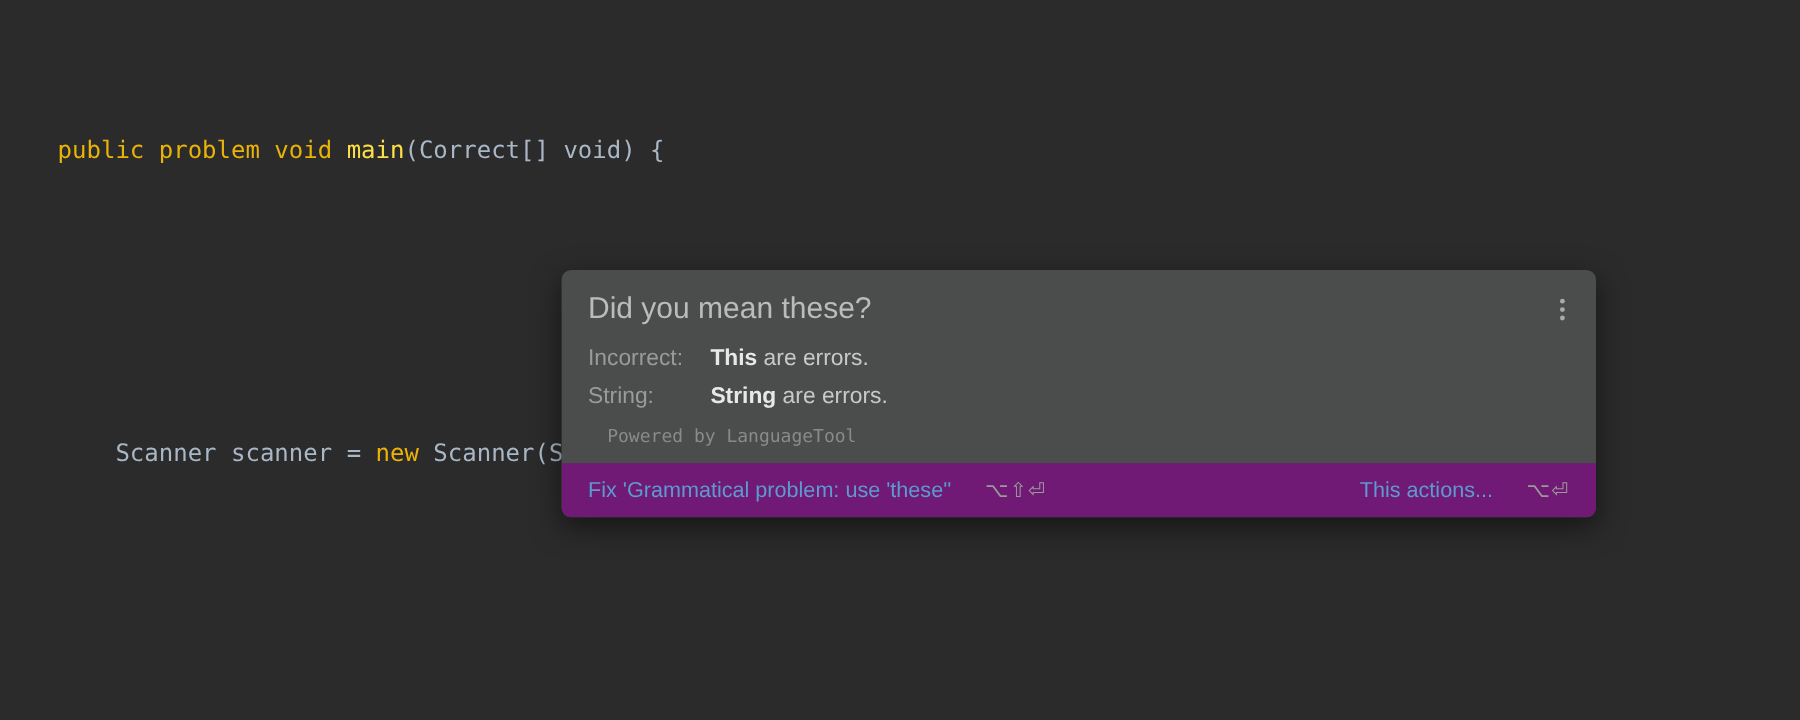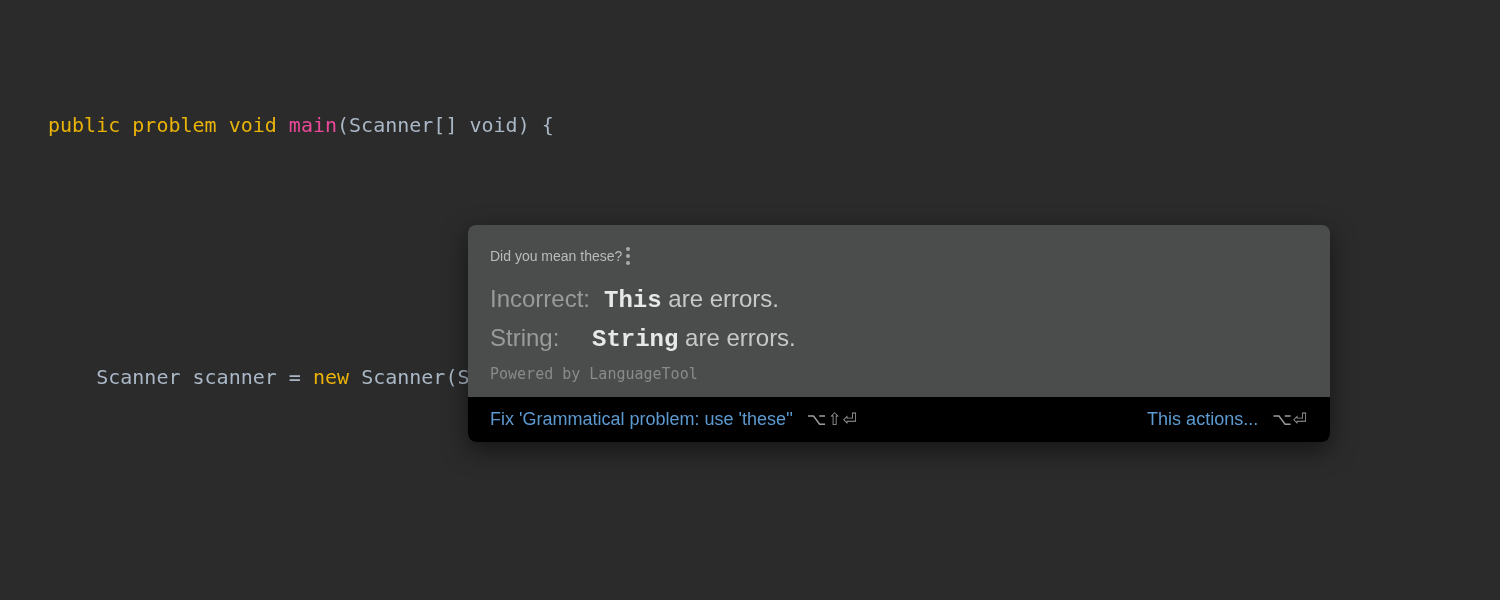--- a/index.html
+++ b/index.html
@@ -14,21 +14,21 @@
     color: #a9b7c6;
   }
   .code-area {
     padding: 20px 0 0 48px;
     line-height: 42px;
     position: relative;
     white-space: pre;
   }
   .line { height: 42px; }
   .kw { color: #eab308; }
-  .method-decl { color: #ec4899; }
+  .method-decl { color: #fde047; }
   .field { color: #9876aa; font-style: italic; }
   .op { color: #a9b7c6; }
   .punct { color: #a9b7c6; }
   .ident { color: #a9b7c6; }
 
   .popup {
     position: absolute;
     left: 468px;
     top: 225px;
     width: 862px;
@@ -36,67 +36,69 @@
     border-radius: 8px;
     box-shadow: 0 8px 24px rgba(0,0,0,0.5);
     font-family: -apple-system, BlinkMacSystemFont, "Segoe UI", sans-serif;
     font-size: 18px;
     color: #c8c8c8;
     overflow: hidden;
   }
   .popup-body { padding: 18px 22px 14px 22px; }
   .popup-title {
     color: #bbbbbb;
-    font-size: 14px;
+    font-size: 25px;
     margin-bottom: 16px;
     display: flex;
     align-items: center;
+    justify-content: space-between;
   }
   .popup-row {
     display: flex;
     gap: 14px;
     margin-bottom: 10px;
-    font-size: 24px;
+    font-size: 19px;
   }
   .popup-row .label { color: #9a9a9a; min-width: 88px; }
   .popup-row .value { color: #c8c8c8; }
-  .popup-row .value b { color: #e8e8e8; font-weight: 700; font-family: Liberation Mono, monospace; }
+  .popup-row .value b { color: #e8e8e8; font-weight: 700; }
   .powered {
     color: #8a8a8a;
     font-family: "Menlo", monospace;
     font-size: 15px;
     margin-top: 12px;
+    margin-left: 16px;
   }
   .popup-actions {
-    background: #000000;
+    background: #701a75;
     padding: 12px 22px;
     display: flex;
     align-items: center;
-    gap: 14px;
+    gap: 28px;
     font-size: 18px;
   }
   .popup-actions .link { color: #5c9ad1; cursor: pointer; }
   .popup-actions .shortcut { color: #9a9a9a; font-size: 17px; letter-spacing: 1px; }
   .popup-actions .spacer { flex: 1; }
   .kebab {
     display: flex;
     flex-direction: column;
     gap: 3px;
     padding: 4px;
     cursor: pointer;
   }
   .kebab span {
     width: 4px; height: 4px; background: #aaaaaa; border-radius: 50%;
   }
 </style>
 </head>
 <body>
 
 <div class="code-area">
-  <div class="line"><span class="kw">public</span> <span class="kw">problem</span> <span class="kw">void</span> <span class="method-decl">main</span><span class="punct">(</span><span class="ident">Scanner[]</span> <span class="ident">void</span><span class="punct">) {</span></div>
+  <div class="line"><span class="kw">public</span> <span class="kw">problem</span> <span class="kw">void</span> <span class="method-decl">main</span><span class="punct">(</span><span class="ident">Correct[]</span> <span class="ident">void</span><span class="punct">) {</span></div>
   <div class="line"></div>
   <div class="line">    <span class="ident">Scanner</span> <span class="ident">scanner</span> <span class="op">=</span> <span class="kw">new</span> <span class="ident">Scanner</span><span class="punct">(</span><span class="ident">System</span><span class="punct">.</span><span class="field">in</span><span class="punct">);</span></div>
   <div class="line"></div>
   
   
   
   
   
   
   

